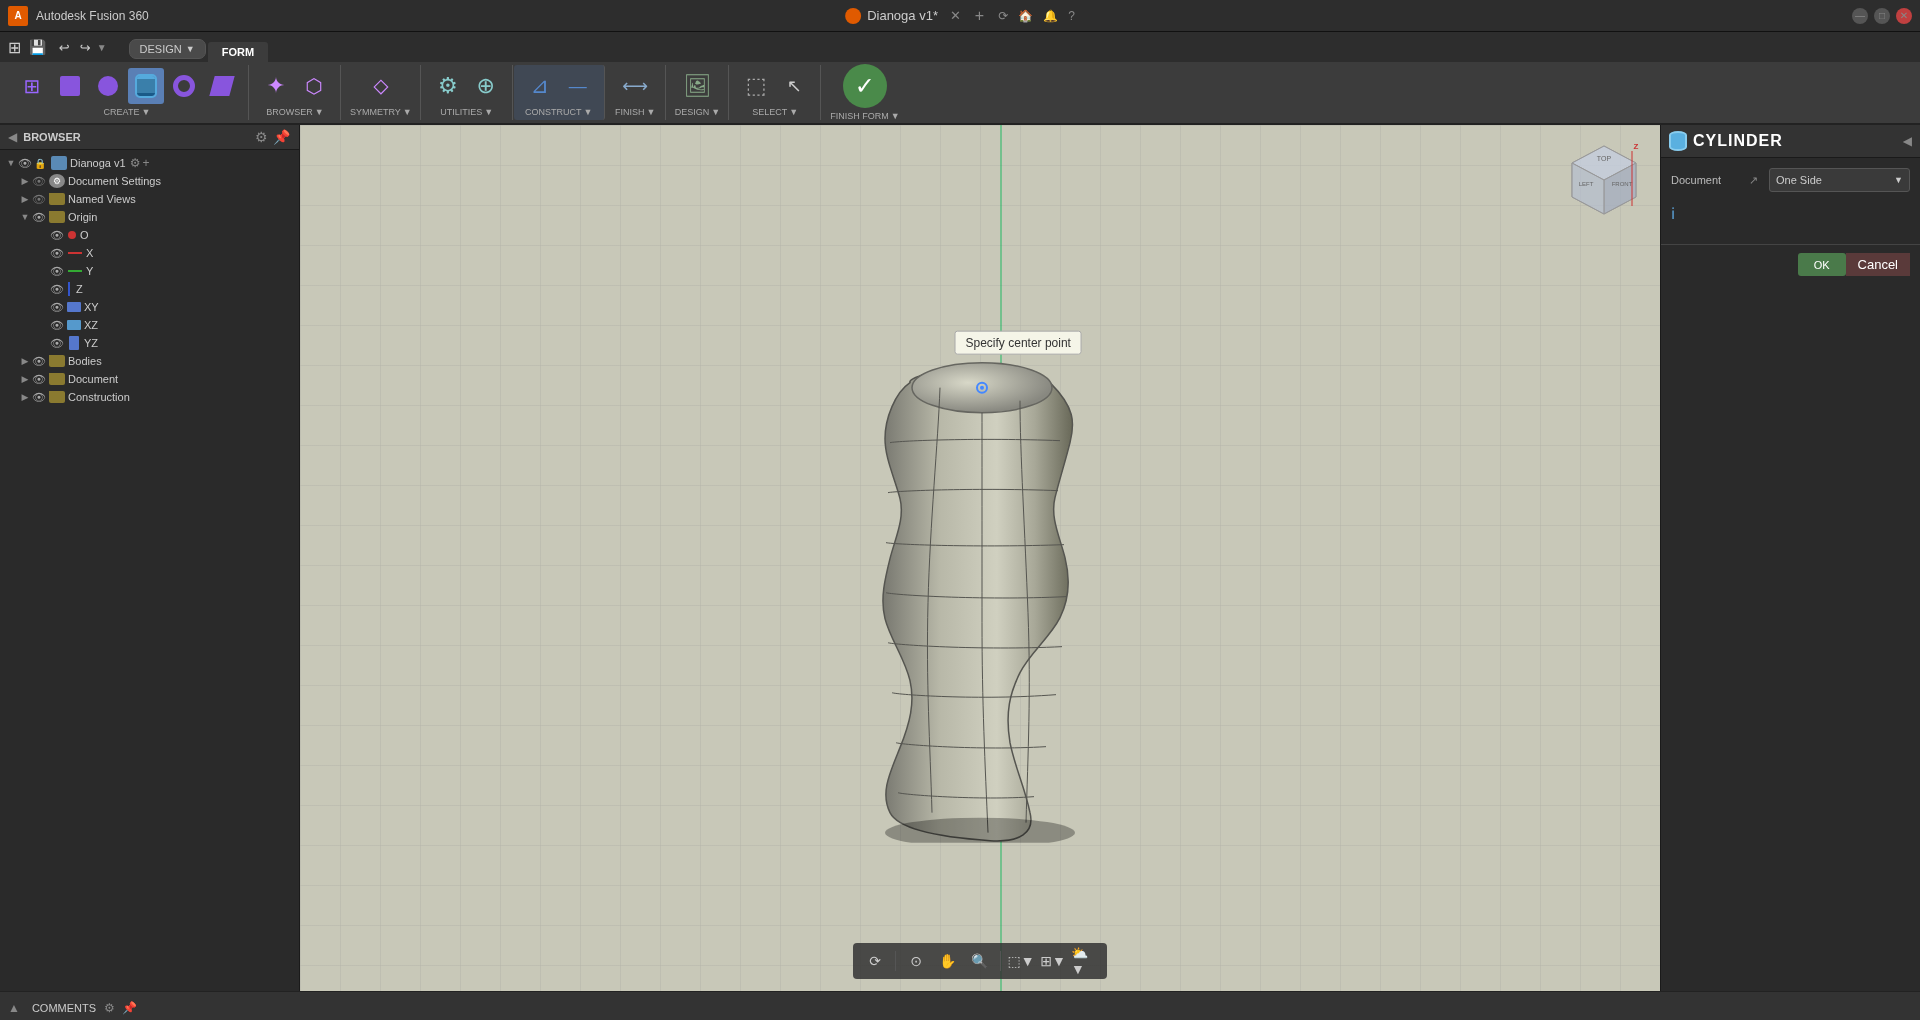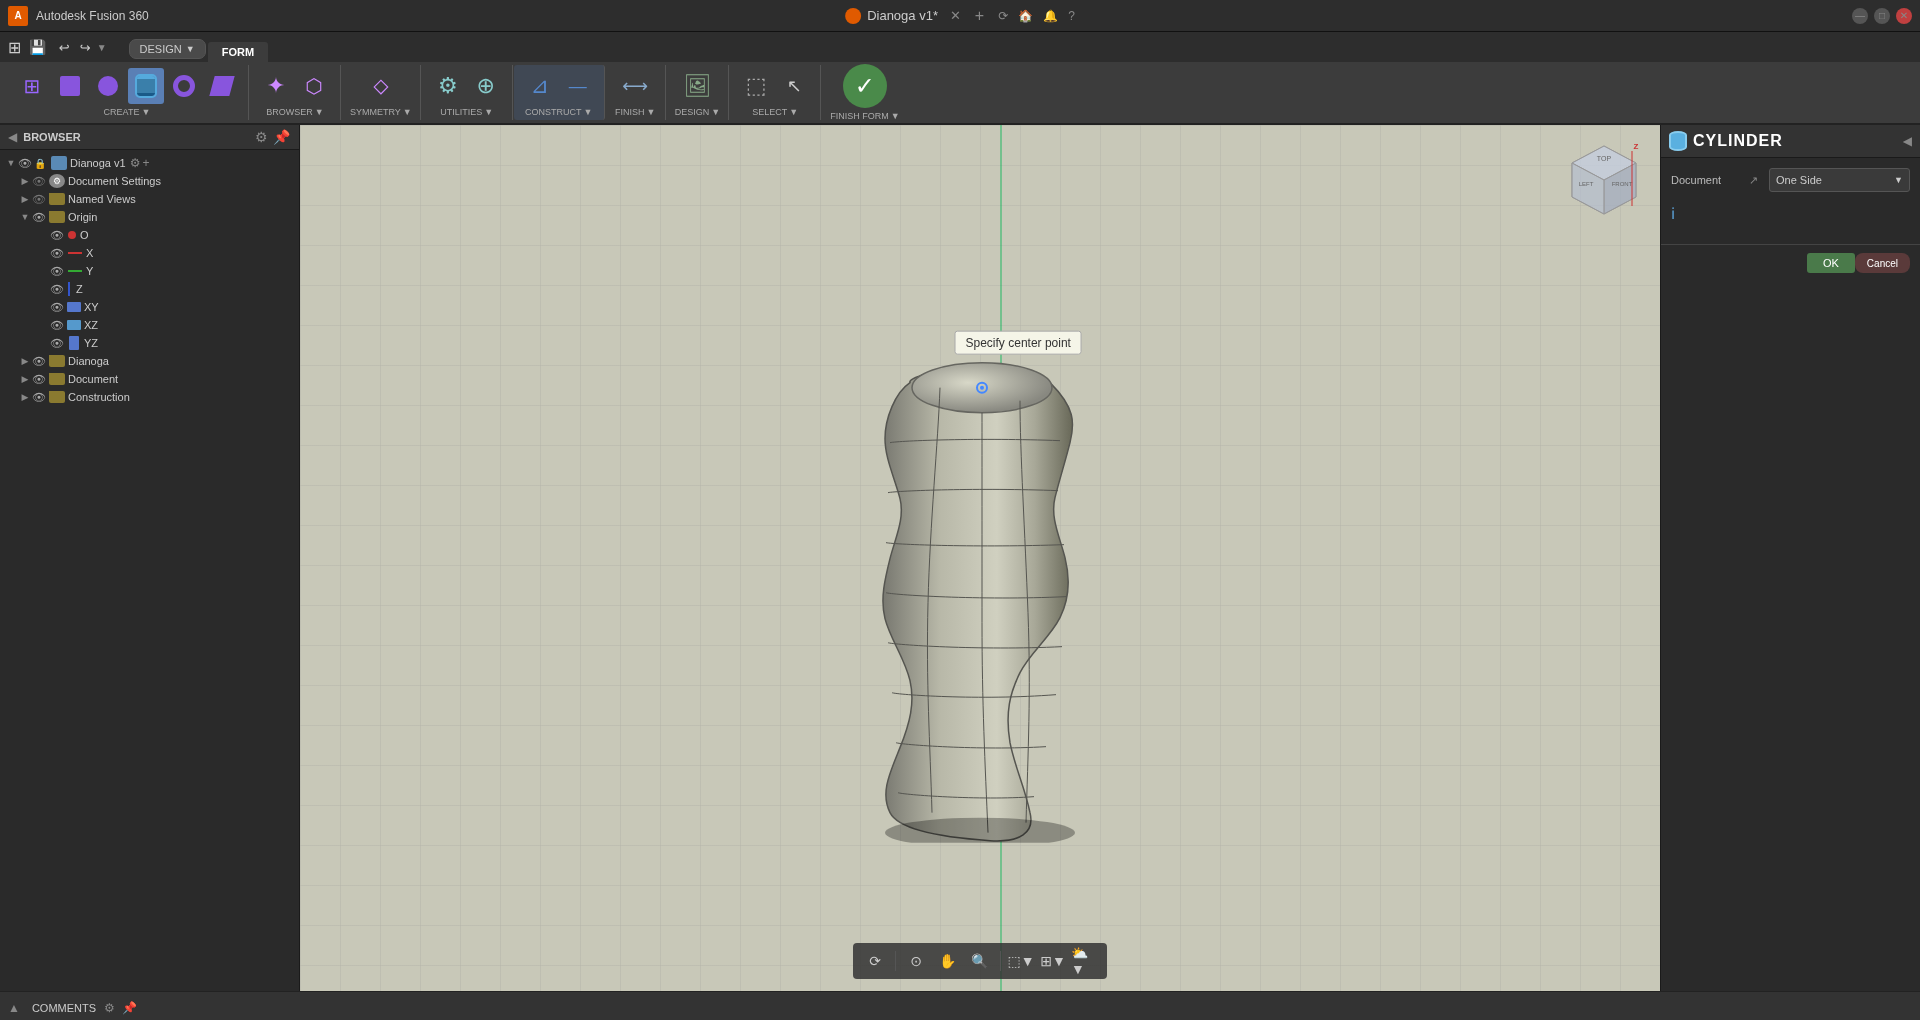--- a/index.html
+++ b/index.html
@@ -235,24 +235,24 @@
       border: none;
       border-radius: 3px;
       color: #fff;
       padding: 4px 16px;
       font-size: 11px;
       cursor: pointer;
     }
     .btn-cancel {
       background: #5a3a3a;
       border: none;
-      border-radius: 8px;
+      border-radius: 0;
       color: #fff;
       padding: 4px 12px;
-      font-size: 10px;
+      font-size: 13px;
       cursor: pointer;
     }
     .info-icon { color: #5a9fd4; font-size: 16px; cursor: pointer; }
 
     
     #bottom-panel {
       height: 32px;
       background: #333;
       border-top: 1px solid #222;
       display: flex;
@@ -584,21 +584,21 @@
         <span class="expand-arrow" style="width:14px;"></span>
         <span style="color:#aaa; font-size:11px; width:14px;">👁</span>
         <span style="display:inline-block; width:10px; height:14px; background:#5577cc; border-radius:1px; margin:0 5px;"></span>
         <span class="item-label">YZ</span>
       </div>
 
       <div class="tree-item tree-indent-1">
         <span class="expand-arrow">▶</span>
         <span style="color:#aaa; font-size:11px; width:14px;">👁</span>
         <span style="width:16px; height:12px; background:#8a7a30; border-radius:0 2px 2px 2px; display:inline-block; margin:0 3px;"></span>
-        <span class="item-label">Dianoga</span>
+        <span class="item-label">Bodies</span>
       </div>
 
       <div class="tree-item tree-indent-1">
         <span class="expand-arrow">▶</span>
         <span style="color:#aaa; font-size:11px; width:14px;">👁</span>
         <span style="width:16px; height:12px; background:#8a7a30; border-radius:0 2px 2px 2px; display:inline-block; margin:0 3px;"></span>
         <span class="item-label">Document</span>
       </div>
 
       <div class="tree-item tree-indent-1">

